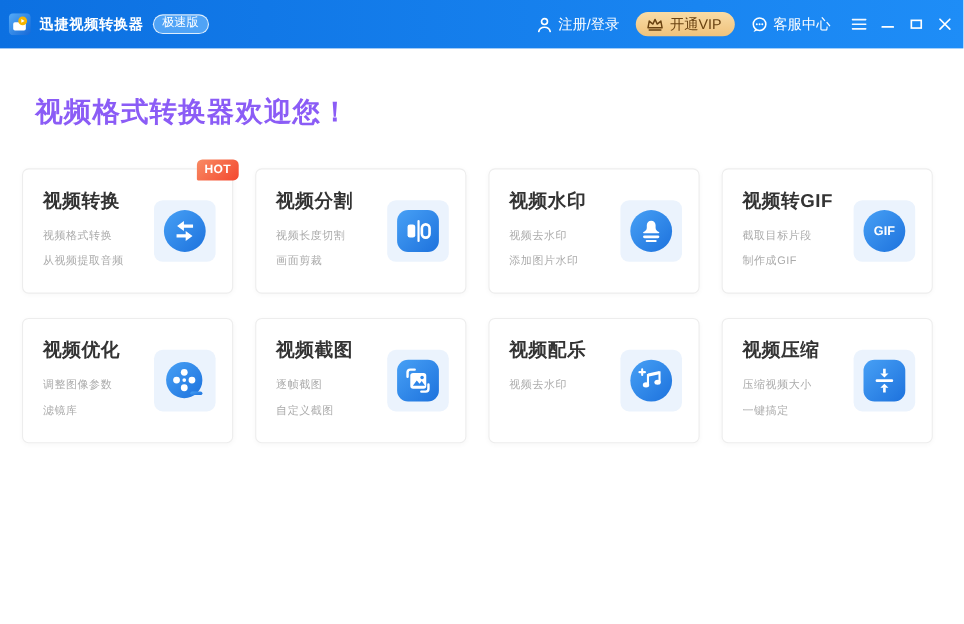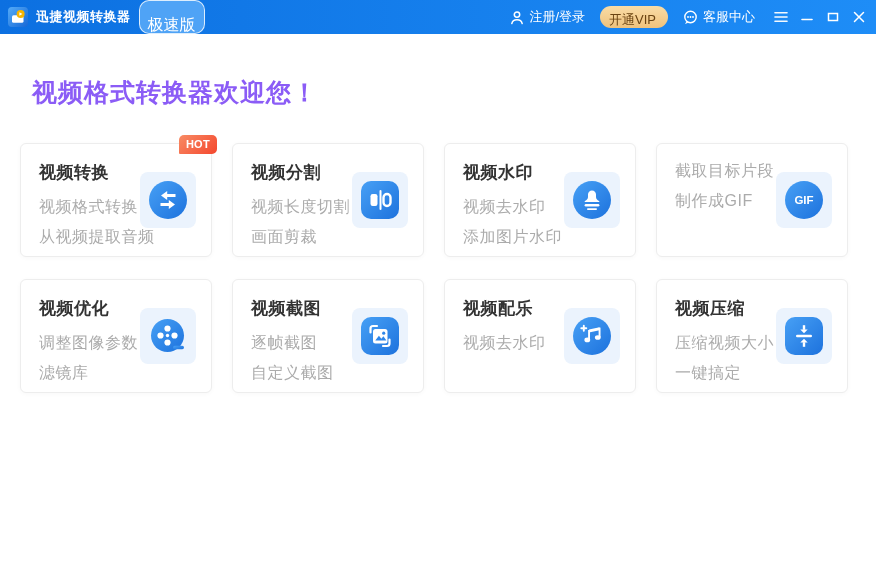--- a/index.html
+++ b/index.html
@@ -13,55 +13,55 @@
   }
   *{box-sizing:border-box; -webkit-font-smoothing:antialiased;}
   html,body{margin:0;padding:0;}
   body{
     width:876px;height:567px;overflow:hidden;background:#fff;
     font-family:"Liberation Sans","DejaVu Sans",sans-serif;
     position:relative;
   }
   
   .titlebar{
-    height:34px;background:linear-gradient(90deg,var(--tb-start),var(--tb-end));
+    height:44px;background:linear-gradient(90deg,var(--tb-start),var(--tb-end));
     display:flex;align-items:center;padding:0 10px 0 8px;color:#fff;font-size:13px;
   }
   .tb-left{display:flex;align-items:center;}
   .app-icon{width:20px;height:20px;margin-right:8px;display:block;}
   .app-title{font-weight:bold;letter-spacing:.5px;}
   .edition-badge{
     margin-left:8px;background:#4FA3F6;border:1px solid rgba(255,255,255,.8);
-    border-radius:10px;font-size:16px;line-height:15px;padding:16px 8px 1px;color:#fff;
+    border-radius:10px;font-size:11px;line-height:15px;padding:0 8px 1px;color:#fff;
   }
   .tb-right{margin-left:auto;display:flex;align-items:center;gap:15px;}
   .tb-item{display:flex;align-items:center;gap:5px;cursor:pointer;white-space:nowrap;}
   .vip-pill{
     background:linear-gradient(180deg,var(--vip1),var(--vip2));
     color:var(--vip-text);border-radius:12px;height:22px;padding:0 12px 0 9px;
-    display:flex;align-items:center;gap:5px;font-size:13px;flex-direction:column;
+    display:flex;align-items:center;gap:5px;font-size:13px;
   }
   .win-controls{display:flex;align-items:center;gap:12px;margin-left:4px;}
   .win-btn{display:flex;align-items:center;justify-content:center;width:14px;height:16px;cursor:pointer;}
   
   .content{padding:0 20px;}
   h1.page-title{
     margin:42px 0 34px 12px;font-size:25px;line-height:33px;
     font-weight:bold;color:#8b5cf6;letter-spacing:1px;
   }
   .grid{display:grid;grid-template-columns:repeat(4,192px);gap:22px 20px;}
   .card{
     position:relative;height:114px;border:1px solid #EDEDED;border-radius:6px;
     background:#fff;box-shadow:0 1px 5px rgba(0,0,0,.03);
     padding:17px 14px 0 18px;cursor:pointer;
   }
   .card.active{background:var(--accent);border-color:var(--accent);}
   .card-title{font-size:17px;font-weight:bold;color:#333;margin-bottom:13px;letter-spacing:.5px;}
   .card.active .card-title{color:#fff;}
-  .line{font-size:16px;color:var(--sub);margin-bottom:9px;letter-spacing:.5px;}
+  .line{font-size:10px;color:var(--sub);margin-bottom:9px;letter-spacing:.5px;}
   .card.active .line{color:rgba(255,255,255,.88);}
   .icon-wrap{
     position:absolute;right:15px;top:50%;transform:translateY(-50%);
     width:56px;height:56px;border-radius:8px;background:var(--icon-bg);
     display:flex;align-items:center;justify-content:center;
   }
   .card.active .icon-wrap{background:rgba(255,255,255,.16);}
   .hot{
     position:absolute;top:-9px;right:-6px;z-index:2;
     background:linear-gradient(135deg,var(--hot1),var(--hot2));
@@ -206,20 +206,21 @@
             </defs>
             <circle cx="20" cy="20" r="19" fill="url(#g3)"></circle>
             <path d="M20 10.6 c2.3 0 4 1.8 4 4 v2.4 c0 2.1 1.2 2.9 3 3.9 .6 .3 .4 1.1 -.3 1.1 H13.3 c-.7 0 -.9 -.8 -.3 -1.1 1.8 -1 3 -1.8 3 -3.9 v-2.4 c0 -2.2 1.7 -4 4 -4 z" fill="#fff"></path>
        <rect x="12.6" y="24" width="14.8" height="2.6" rx="1.3" fill="#fff"></rect>
        <rect x="15" y="28.2" width="10" height="1.8" rx="0.9" fill="#fff"></rect>
           </svg>
         </div>
   </div>
       <div class="card">
 
+    <div class="card-title">视频转GIF</div>
     <div class="card-lines">
           <div class="line">截取目标片段</div>
           <div class="line">制作成GIF</div>
         </div>
     <div class="icon-wrap">
           <svg width="40" height="40" viewBox="0 0 40 40">
             <defs>
               <linearGradient id="g4" x1="0" y1="0" x2="1" y2="1">
       <stop offset="0" stop-color="#47A0F5"></stop>
       <stop offset="1" stop-color="#1D72DD"></stop>

